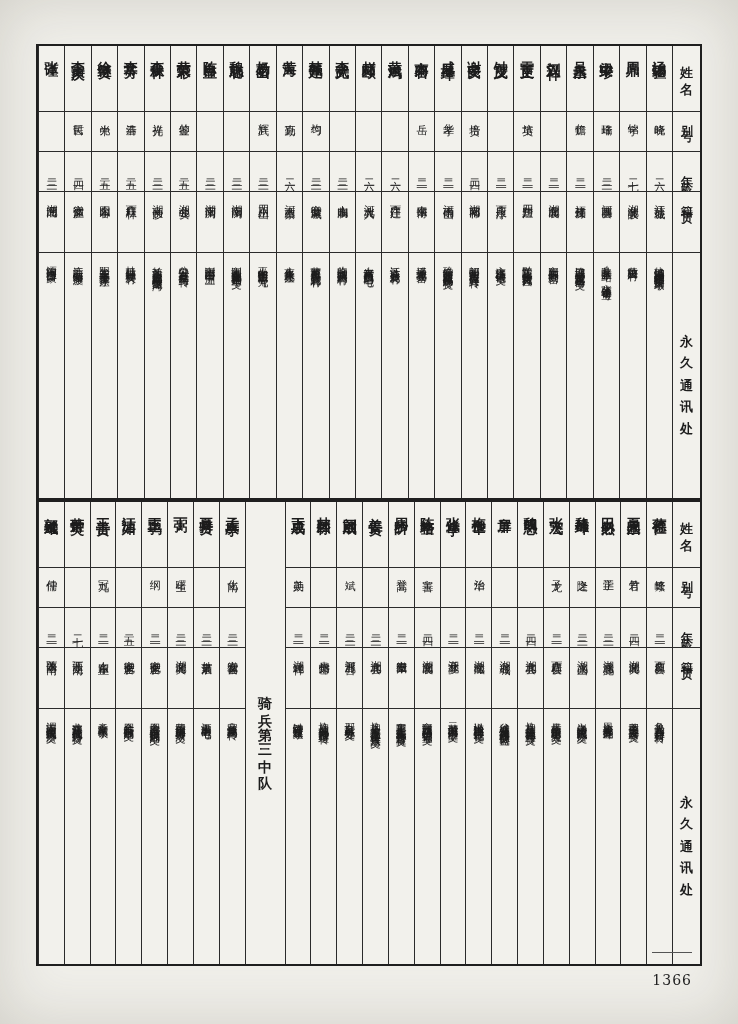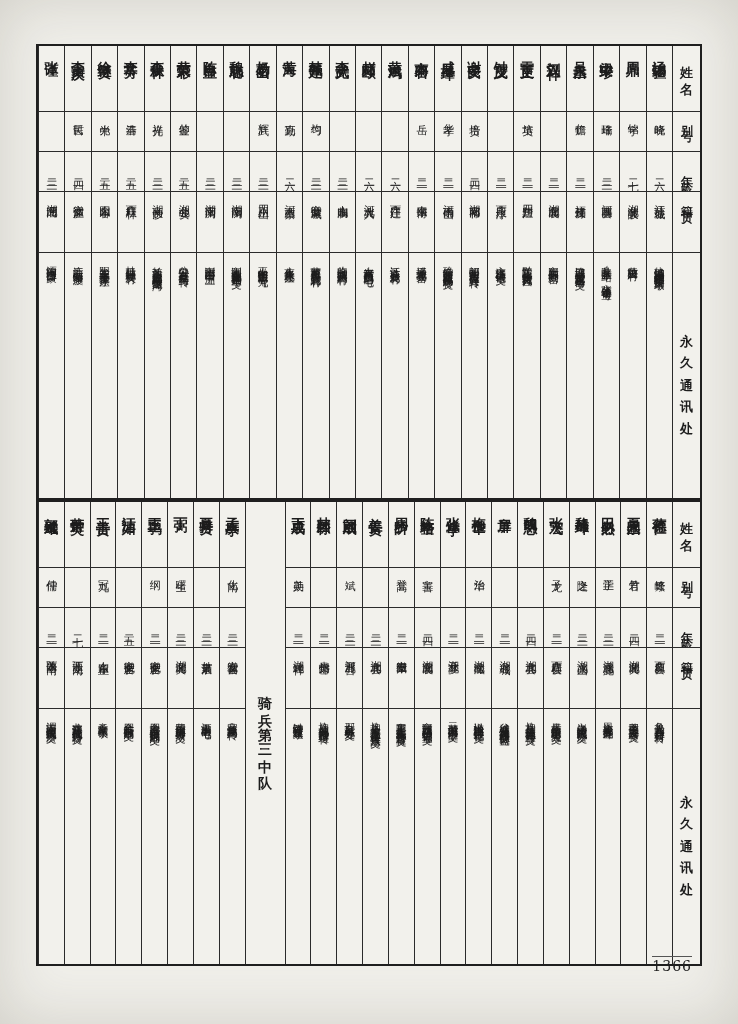--- a/index.html
+++ b/index.html
@@ -57,24 +57,24 @@
   
   .header-col .c-name .vtx{font-size:13px;letter-spacing:16px;font-weight:600;padding-top:6px;}
   .header-col .c-alias .vtx,
   .header-col .c-age .vtx,
   .header-col .c-native .vtx{font-size:12px;letter-spacing:7px;font-weight:600;}
   .header-col .c-addr{align-items:center;}
   .header-col .c-addr .vtx{font-size:13px;letter-spacing:22px;font-weight:600;}
   .unit-col .unit-cell{flex:1;align-items:center;border-bottom:none;}
   .unit-col .vtx{font-size:14px;letter-spacing:16px;font-weight:600;}
   .page-number{
-    position:absolute;right:46px;bottom:50px;
+    position:absolute;right:46px;bottom:36px;
     font-family:"DejaVu Serif",serif;
     font-size:14px;letter-spacing:1px;color:#222;
-    border-top:1px solid #555;padding-top:1px;
+    border-top:1px solid #555;padding-top:19px;
   }
   .contents{display:contents;}
 </style>
 </head>
 <body>
 
 <div class="page">
 
   <div class="rtable" id="top-table">
     <div class="col header-col">

